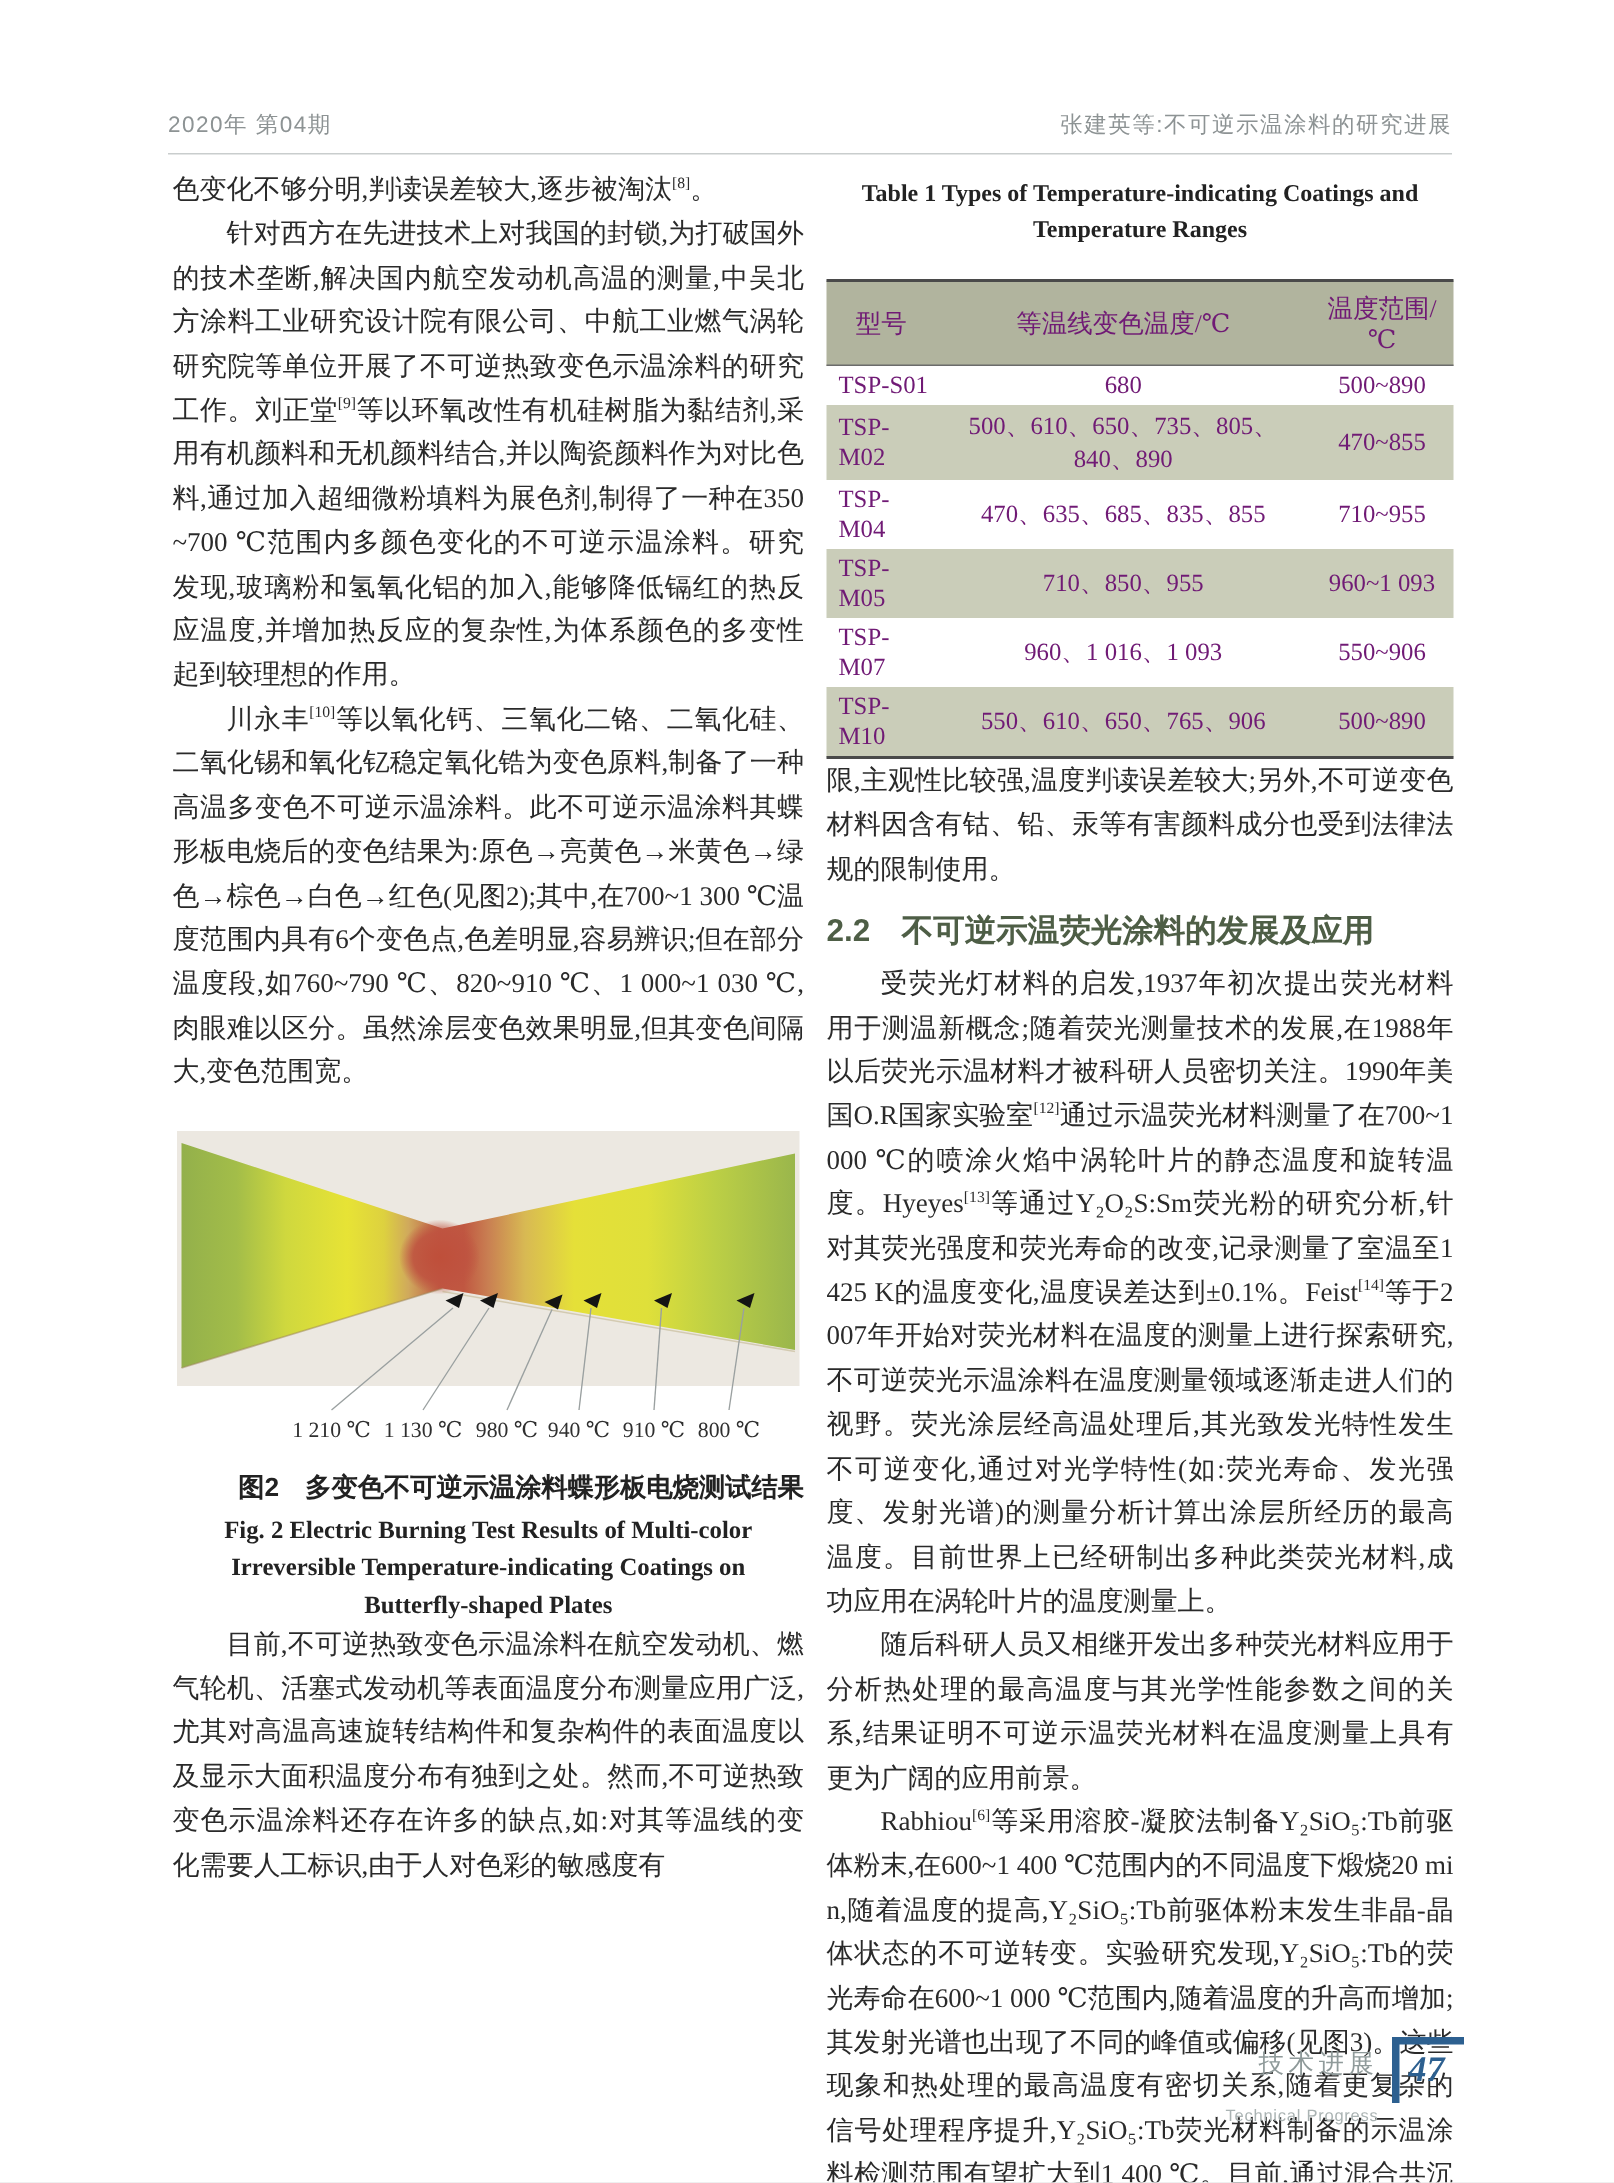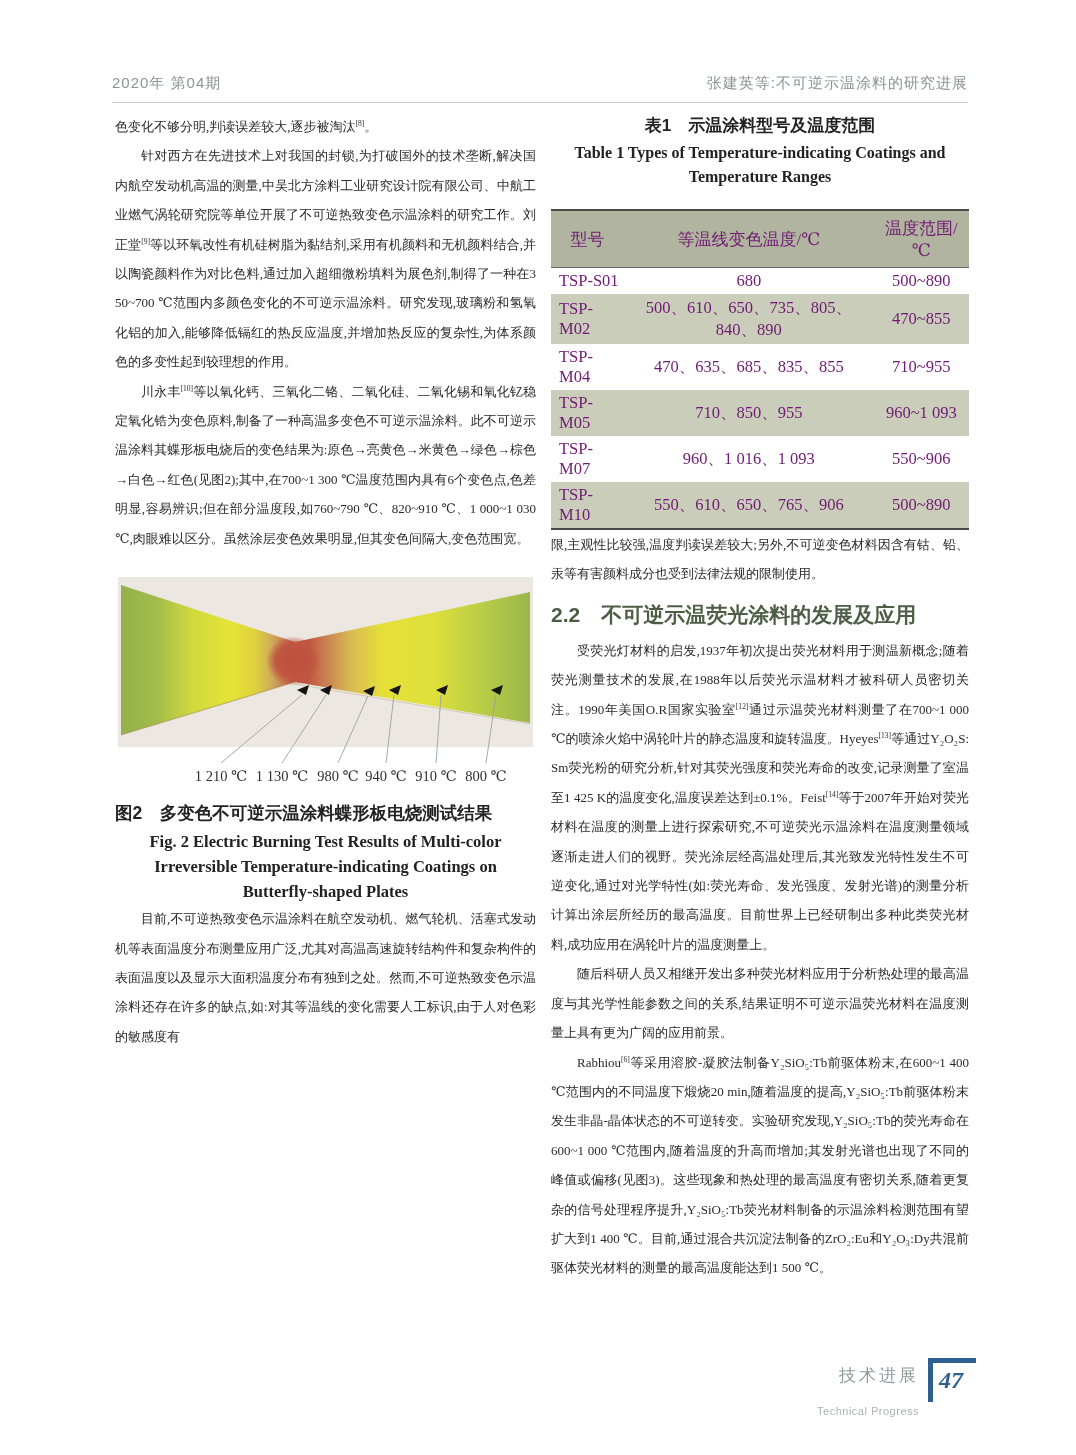--- a/index.html
+++ b/index.html
@@ -11,30 +11,30 @@
   .pg-header {
     position:absolute; left:112px; right:108px; top:74px;
     display:flex; justify-content:space-between; align-items:flex-end;
     font-family:"Liberation Sans","DejaVu Sans",sans-serif;
     font-size:15px; color:#8d9394; padding-bottom:9px;
     border-bottom:1px solid #c9cdcd; letter-spacing:1px;
   }
   .col-left  { position:absolute; left:115px; top:112px; width:421px; }
   .col-right { position:absolute; left:551px; top:114px; width:418px; }
   p.body {
-    font-size:13px; line-height:29.4px; text-align:justify; margin:0;
+    font-size:18px; line-height:29.4px; text-align:justify; margin:0;
     text-indent:2em; word-break:break-all;
   }
   p.body.noindent { text-indent:0; }
   sup { font-size:0.58em; line-height:0; vertical-align:super; }
 
   
   .figure-block { margin-top:24px; }
   .fig-caption-cn {
-    text-align:left; font-family:"Liberation Sans","DejaVu Sans",sans-serif;
+    text-align:right; font-family:"Liberation Sans","DejaVu Sans",sans-serif;
     font-weight:bold; font-size:17.5px; margin-top:8px; color:#222;
   }
   .fig-caption-en {
     text-align:center; font-weight:bold; font-size:16.5px; line-height:25px;
     margin-top:4px; color:#222;
   }
   .after-figure { margin-top:16px; }
 
   
   .tbl-title-cn {
@@ -157,21 +157,20 @@
         <div>Fig. 2   Electric Burning Test Results of Multi-color</div>
         <div>Irreversible Temperature-indicating Coatings on</div>
         <div>Butterfly-shaped Plates</div>
       </div>
     </div>
 
     <p class="body">目前,不可逆热致变色示温涂料在航空发动机、燃气轮机、活塞式发动机等表面温度分布测量应用广泛,尤其对高温高速旋转结构件和复杂构件的表面温度以及显示大面积温度分布有独到之处。然而,不可逆热致变色示温涂料还存在许多的缺点,如:对其等温线的变化需要人工标识,由于人对色彩的敏感度有</p>
   </div>
 
   <div class="col-right">
-    <div class="tbl-title-cn">表1　示温涂料型号及温度范围</div>
     <div class="tbl-title-en">
       <div>Table 1   Types of Temperature-indicating Coatings and</div>
       <div>Temperature Ranges</div>
     </div>
 
     <table class="datatable">
       <thead>
         <tr>
           <th>型号</th>
           <th>等温线变色温度/℃</th>

